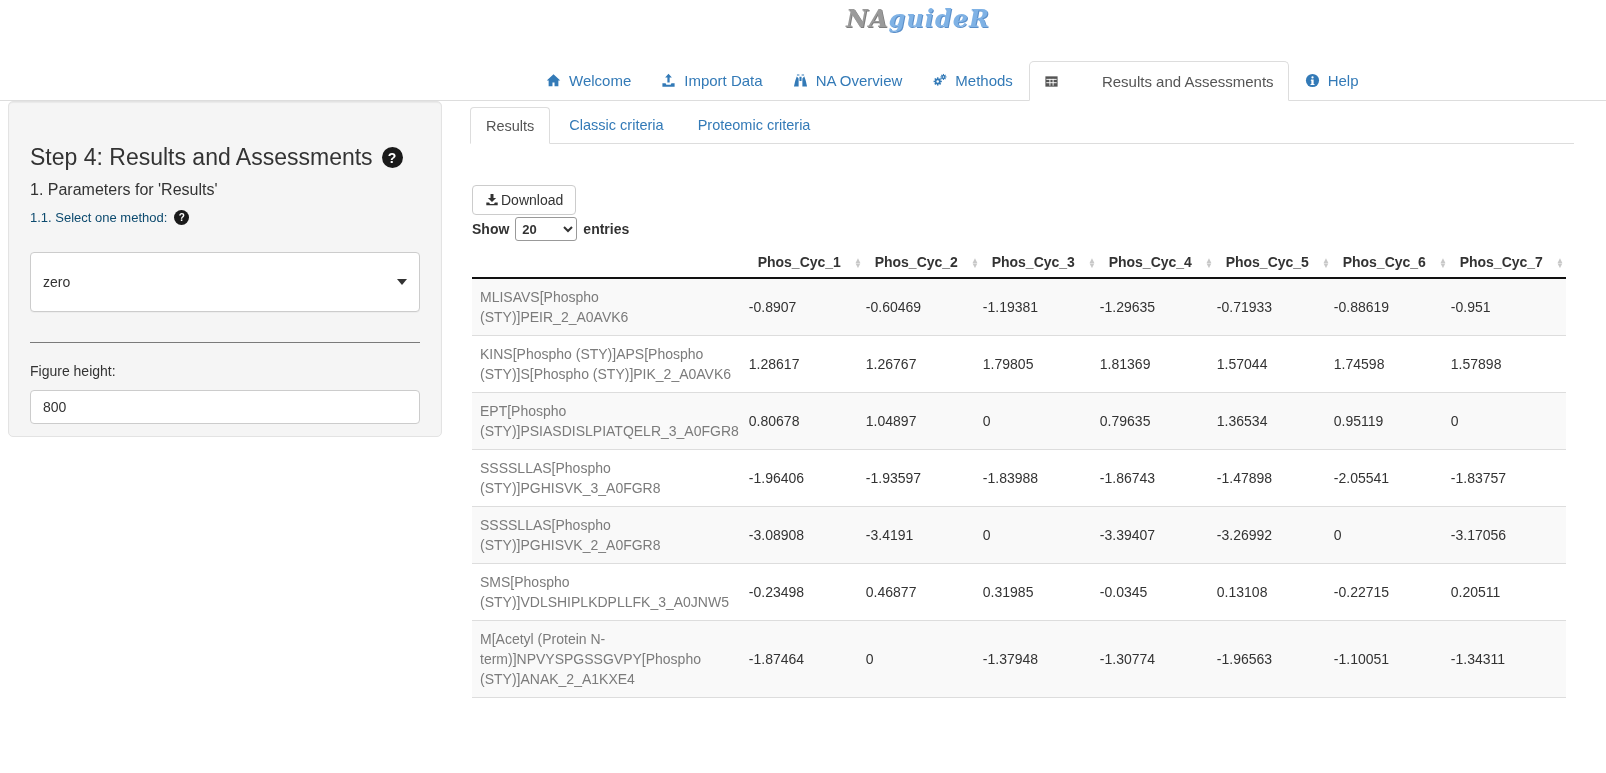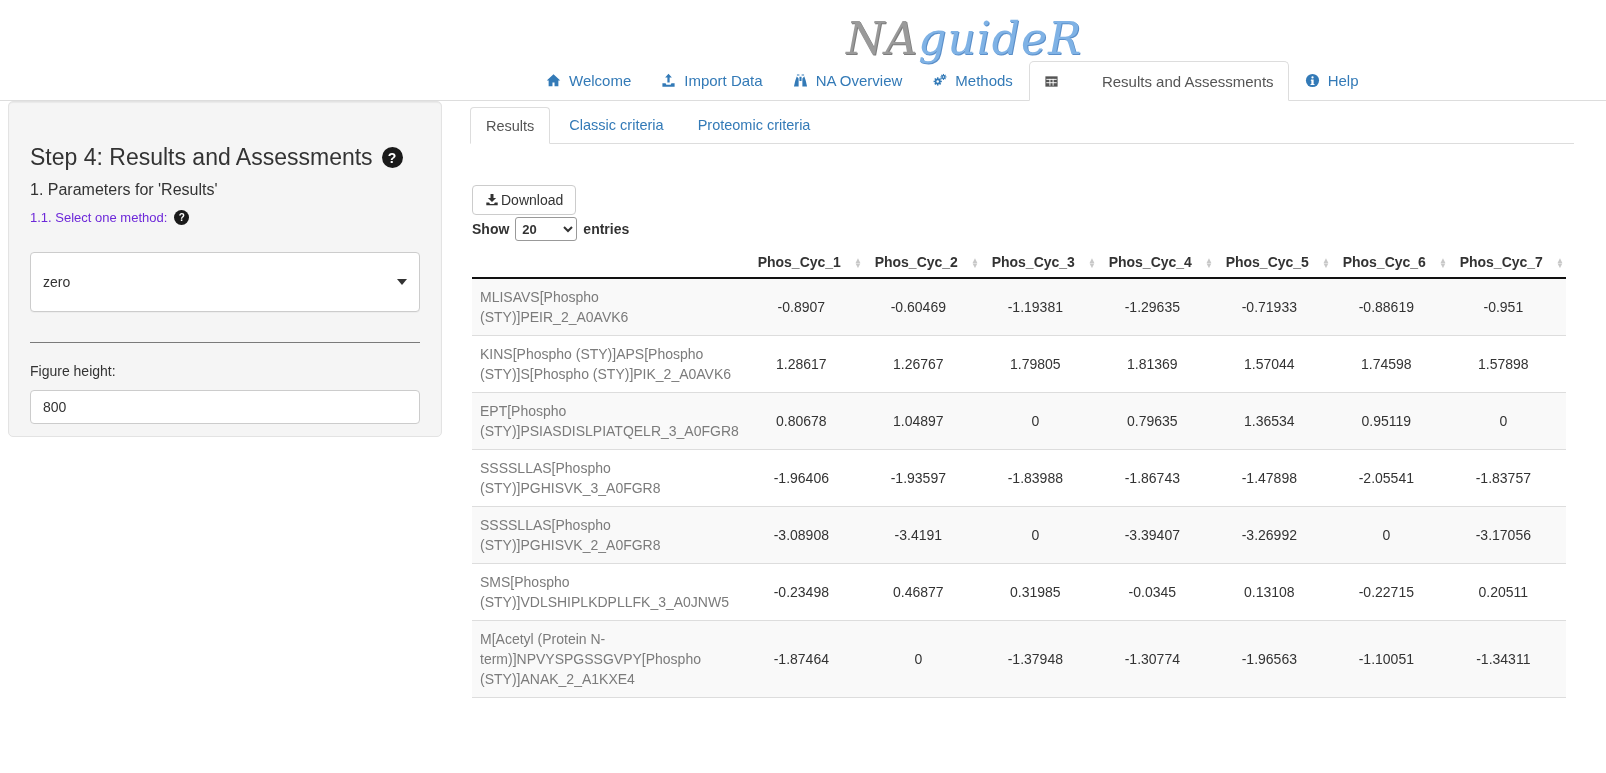--- a/index.html
+++ b/index.html
@@ -1,22 +1,22 @@
 <!DOCTYPE html>
 <html style="--c-link: #337ab7; --c-active-tab-text: #555555; --c-logo-gray: #9a9a9a; --c-logo-blue: #7fb2e5; --c-well-bg: #f5f5f5; --c-table-stripe: #f9f9f9; --c-table-border: #dddddd; --c-header-rule: #111111; --c-rowname-text: #7b7b7b; --c-body-text: #333333;"><head>
 <meta charset="utf-8">
 <style>
   html,body{margin:0;padding:0;}
   body{
     width:1606px;height:773px;position:relative;overflow:hidden;background:#fff;
     font-family:"Liberation Sans",sans-serif;color:var(--c-body-text,#333);font-size:14px;
   }
   
-  .logo{position:absolute;top:13px;left:846px;font-family:"DejaVu Serif",serif;
-    font-style:italic;font-weight:400;font-size:44px;letter-spacing:1px;white-space:nowrap;}
+  .logo{position:absolute;top:4px;left:846px;font-family:"DejaVu Serif",serif;
+    font-style:italic;font-weight:700;font-size:24px;letter-spacing:1px;white-space:nowrap;}
   .logo-na{color:var(--c-logo-gray);text-shadow:1px 1px 0 #7d7d7d;}
   .logo-guider{color:var(--c-logo-blue);text-shadow:1px 1px 0 #5b8fc9;}
   
   .main-nav{position:absolute;top:61px;left:0;right:0;height:40px;display:flex;align-items:stretch;
     padding-left:532px;border-bottom:1px solid #ddd;box-sizing:border-box;}
   .nav-item{display:flex;align-items:center;gap:8px;padding:0 14px;margin-right:2px;
     color:var(--c-link);font-size:15px;cursor:pointer;white-space:nowrap;}
   .nav-item.active{background:#fff;border:1px solid #ddd;border-bottom:1px solid #fff;
     border-radius:5px 5px 0 0;color:var(--c-active-tab-text);margin-bottom:-1px;cursor:default;gap:43px;}
   .nav-icon{display:inline-flex;}
@@ -26,21 +26,21 @@
     background:var(--c-well-bg);border:1px solid #e3e3e3;border-radius:5px;padding:18px 21px;
     box-shadow:inset 0 1px 1px rgba(0,0,0,.05);}
   .sb-title-row{display:flex;align-items:center;gap:9px;margin-top:24px;}
   .sb-title{font-size:23px;font-weight:500;margin:0;color:#333;}
   .qicon{background:#1a1a1a;color:#fff;border-radius:50%;display:inline-flex;align-items:center;
     justify-content:center;font-weight:700;flex:0 0 auto;cursor:pointer;}
   .qicon::after{content:"?";}
   .qicon-lg{width:21px;height:21px;font-size:14px;}
   .qicon-sm{width:15px;height:15px;font-size:10px;}
   .sb-subtitle{font-size:16px;font-weight:500;margin-top:10px;color:#333;}
-  .sb-label-row{display:flex;align-items:center;gap:7px;font-size:13px;margin-top:11px;color:#6d28d9;}
+  .sb-label-row{display:flex;align-items:center;gap:7px;font-size:13px;margin-top:11px;color:#0c4a6e;}
   .select-box{margin-top:27px;height:34px;background:#fff;border:1px solid #ccc;border-radius:4px;
     display:flex;align-items:center;justify-content:space-between;padding:12px 12px;font-size:14px;
     color:#333;cursor:pointer;box-shadow:0 1px 0 rgba(0,0,0,.03);}
   .caret{width:0;height:0;border-left:5px solid transparent;border-right:5px solid transparent;
     border-top:6px solid #333;}
   .sb-hr{border:none;border-top:1px solid #7a7a7a;margin:30px 0 20px;}
   .sb-fig-label{font-size:14px;color:#333;display:block;}
   .sb-input{margin-top:11px;width:100%;height:34px;border:1px solid #ccc;border-radius:4px;
     padding:0 12px;font-size:14px;color:#333;box-sizing:border-box;font-family:inherit;background:#fff;}
   
@@ -65,21 +65,21 @@
   .dt col.col-name{width:270px;}
   .dt col.col-num{width:117px;}
   .dt thead th{border-bottom:2px solid var(--c-header-rule);padding:6px 2px 7px 6px;}
   .th-inner{display:flex;justify-content:flex-end;align-items:center;gap:13px;font-weight:700;color:#333;}
   .sort-icon{display:inline-flex;flex-direction:column;color:#c8c8c8;font-size:8px;line-height:5px;
     margin-top:1px;}
   .sort-icon i{font-style:normal;}
   .dt tbody tr:nth-child(odd){background:var(--c-table-stripe);}
   .dt tbody td{border-top:1px solid var(--c-table-border);vertical-align:middle;}
   td.rowname{color:var(--c-rowname-text);padding:8px;line-height:20px;overflow-wrap:normal;}
-  td.num{text-align:center;color:#333;padding:8px 10px 8px 2px;}
+  td.num{text-align:left;color:#333;padding:8px 10px 8px 2px;}
   tr.stub td{height:22px;padding:0;}
 </style>
 </head>
 <body>
 
 <div id="app">
 
   <div class="logo">
     <span class="logo-na">NA</span><span class="logo-guider">guideR</span>
   </div>

